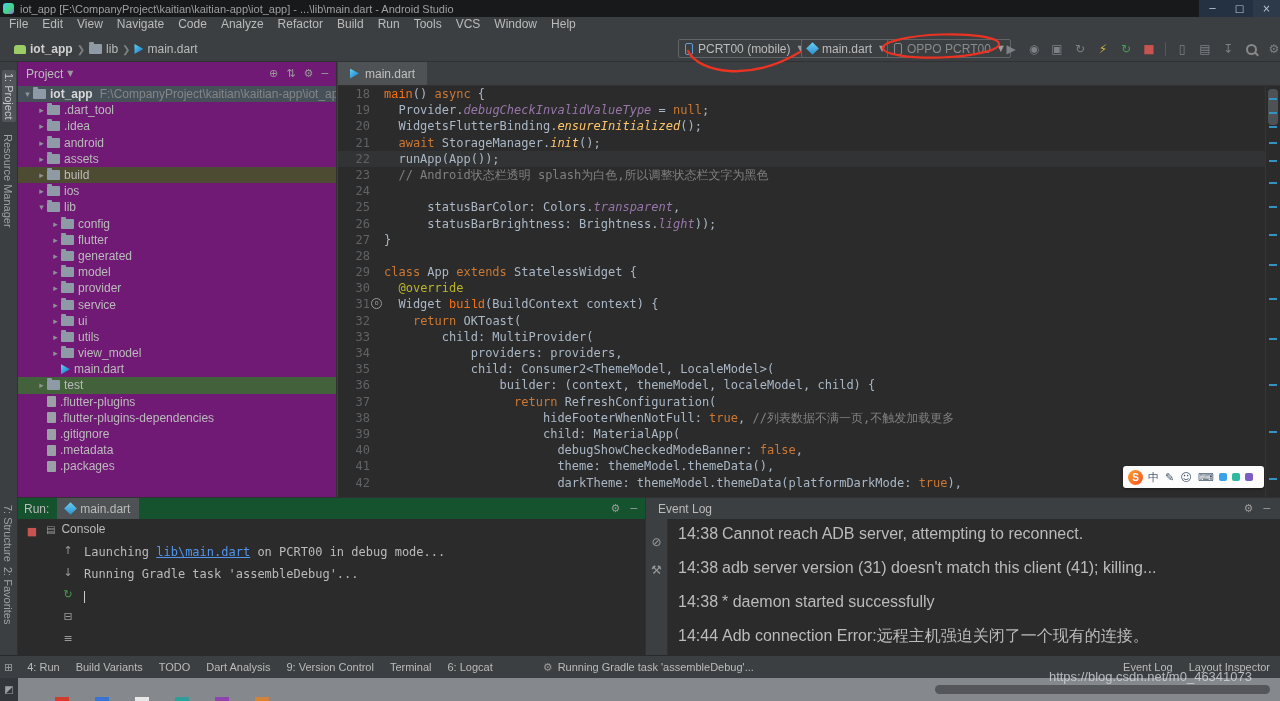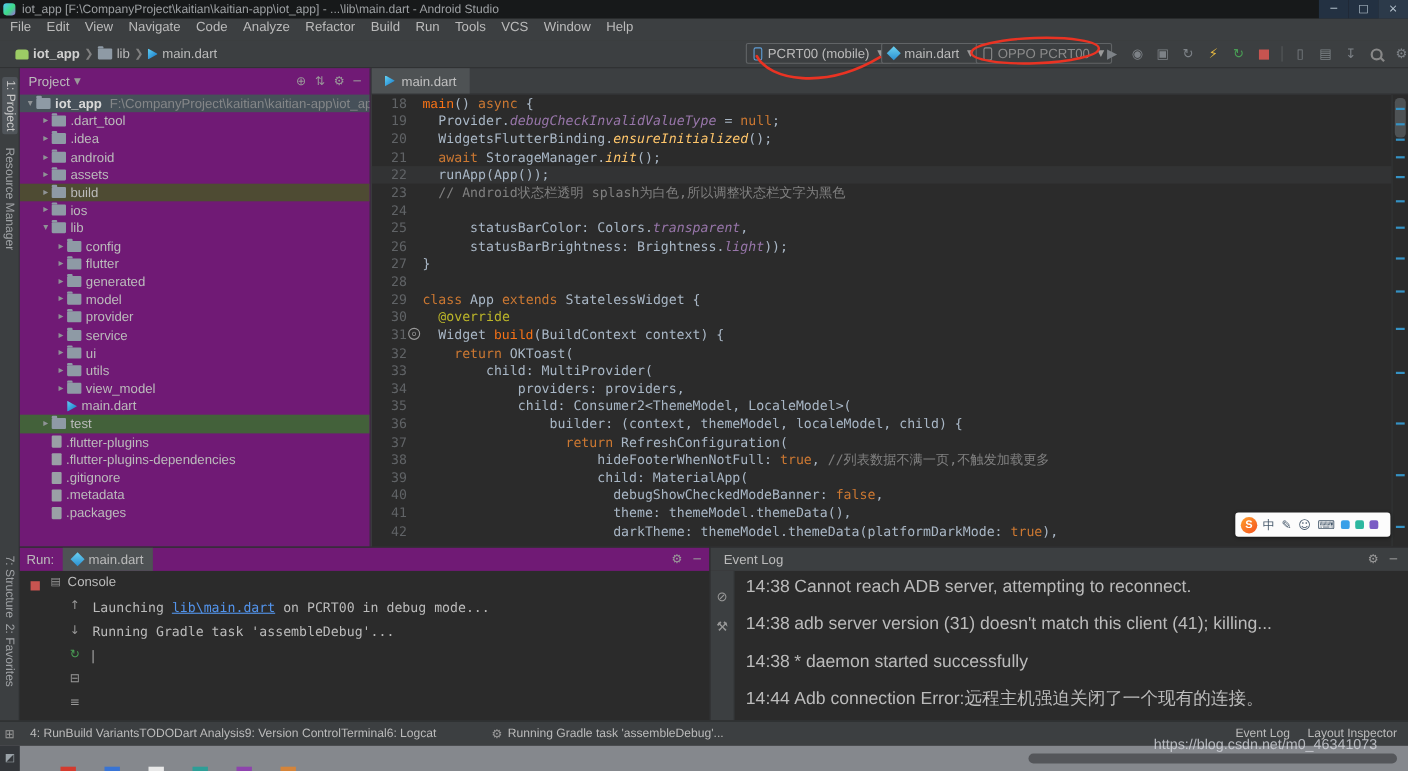--- a/index.html
+++ b/index.html
@@ -64,21 +64,21 @@
   .gutter{flex:0 0 46px;color:#606366;text-align:right;padding-right:14px;box-sizing:border-box;position:relative;}
   .gmark{position:absolute;right:2px;top:2px;width:9px;height:9px;border:1px solid #9a9a9a;border-radius:50%;color:#9a9a9a;font-size:7px;line-height:8px;text-align:center;}
   .lcontent{white-space:pre;}
   .s-p{color:#a9b7c6;} .s-kw{color:#cc7832;} .s-cmt{color:#808080;} .s-fn{color:#f97316;font-family:Liberation Mono, monospace;}
   .s-fni{color:#ffc66b;font-style:italic;} .s-fld{color:#9876aa;font-style:italic;} .s-ann{color:#bbb529;}
   .errstripe{position:absolute;right:0;top:24px;width:14px;bottom:0;background:#2b2b2b;border-left:1px solid #333536;}
   .scroll-thumb{position:absolute;left:2px;right:2px;top:3px;height:36px;background:#4e5254;border-radius:4px;}
   .tick{position:absolute;left:3px;width:8px;height:2px;background:#3592c4;}
   
   .runpanel{position:absolute;left:18px;top:497px;width:627px;height:158px;background:#2b2b2b;border-top:1px solid #2f3132;box-sizing:border-box;}
-  .runheader{height:21px;background:#701a75;display:flex;align-items:center;padding:0 8px 0 6px;gap:8px;color:#bbb;font-size:12px;}
+  .runheader{height:21px;background:#14532d;display:flex;align-items:center;padding:0 8px 0 6px;gap:8px;color:#bbb;font-size:12px;}
   .runtab{background:#4e5254;height:100%;display:flex;align-items:center;gap:5px;padding:0 9px;box-sizing:border-box;}
   .rh-icons{margin-left:auto;display:flex;gap:10px;color:#9a9a9a;font-size:11px;}
   .consolerow{height:20px;display:flex;align-items:center;gap:6px;padding-left:28px;color:#bbb;font-size:12px;}
   .runside{position:absolute;left:6px;top:27px;display:flex;flex-direction:column;gap:9px;align-items:center;width:16px;color:#9a9a9a;font-size:11px;}
   .runside2{position:absolute;left:42px;top:46px;display:flex;flex-direction:column;gap:9px;align-items:center;width:16px;color:#9a9a9a;font-size:11px;}
   .console{position:absolute;left:66px;top:43px;right:4px;bottom:2px;font:12px/22px "DejaVu Sans Mono",monospace;color:#bbbbbb;white-space:pre;overflow:hidden;}
   .s-link{color:#5394ec;text-decoration:underline;}
   .caretbar{display:inline-block;width:1px;height:12px;background:#cccccc;vertical-align:middle;}
   
   .eventpanel{position:absolute;left:645px;top:497px;right:0;height:158px;background:#2b2b2b;border-top:1px solid #2f3132;border-left:1px solid #2f3132;box-sizing:border-box;}
@@ -502,21 +502,21 @@
     <div class="eventry-wrap">
         <div class="eventry"><span class="ev-time">14:38</span><span class="ev-text">Cannot reach ADB server, attempting to reconnect.</span></div>
         <div class="eventry"><span class="ev-time">14:38</span><span class="ev-text">adb server version (31) doesn't match this client (41); killing...</span></div>
         <div class="eventry"><span class="ev-time">14:38</span><span class="ev-text">* daemon started successfully</span></div>
         <div class="eventry"><span class="ev-time">14:44</span><span class="ev-text">Adb connection Error:远程主机强迫关闭了一个现有的连接。</span></div>
       </div>
   </div>
 
   <div class="statusbar">
     <span class="sb-corner ig">⊞</span>
-    <span class="sb-left" style="display:flex;gap:0;text-align:right;">
+    <span class="sb-left" style="display:flex;gap:16px;text-align:right;">
         <span class="sb-item">4: Run</span>
         <span class="sb-item">Build Variants</span>
         <span class="sb-item">TODO</span>
         <span class="sb-item">Dart Analysis</span>
         <span class="sb-item">9: Version Control</span>
         <span class="sb-item">Terminal</span>
         <span class="sb-item">6: Logcat</span>
       </span>
     <span class="sb-msg">
       <span class="ig" style="color:#9a9a9a;">⚙</span>

